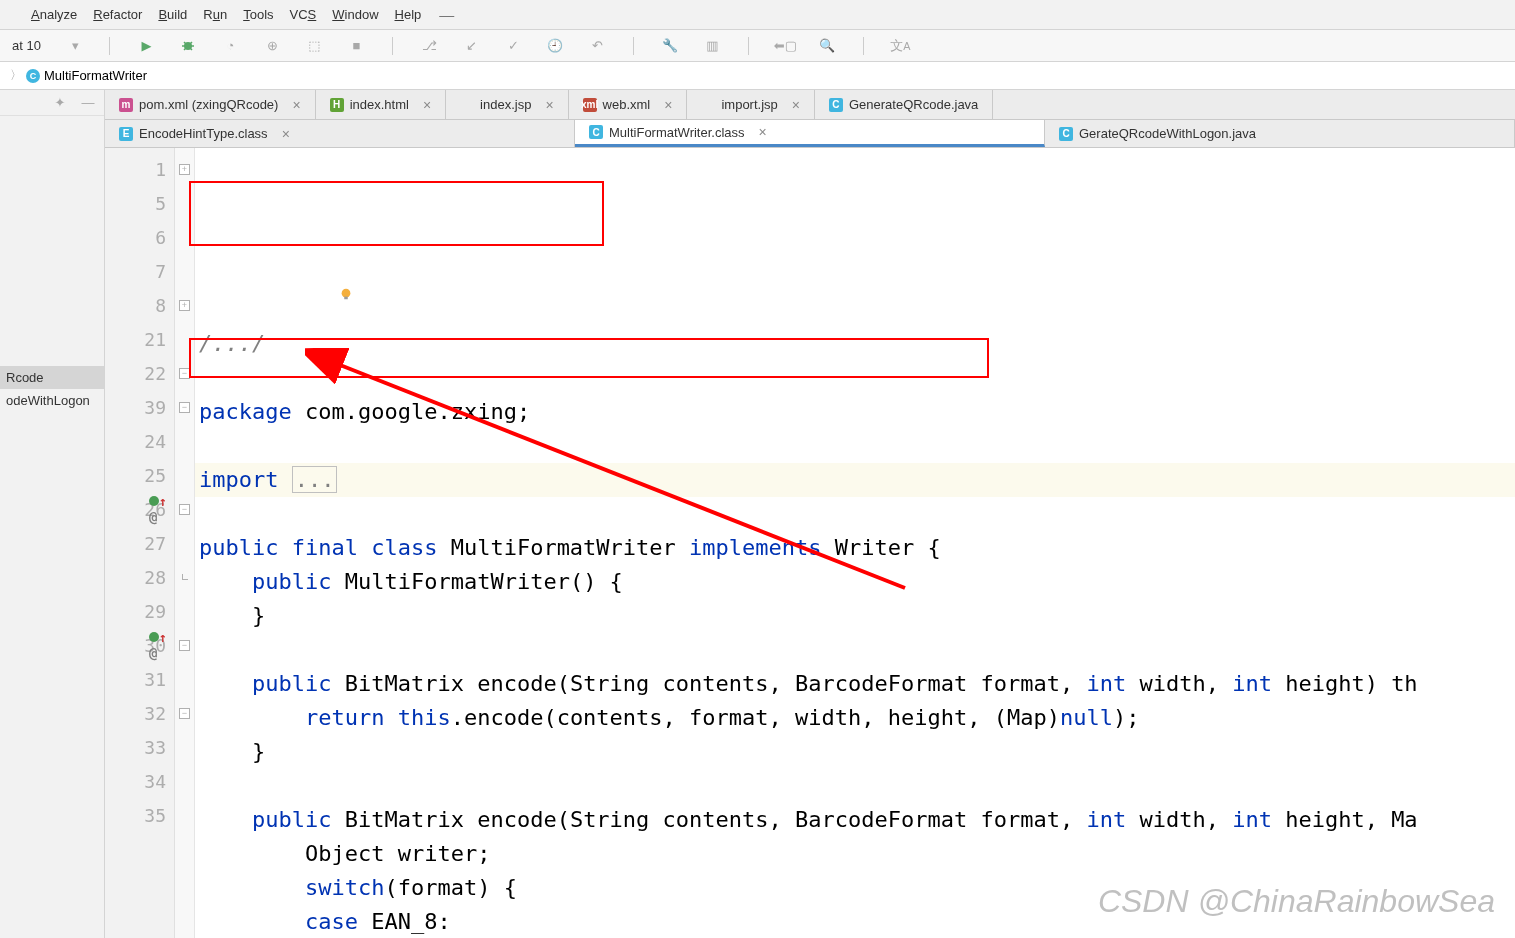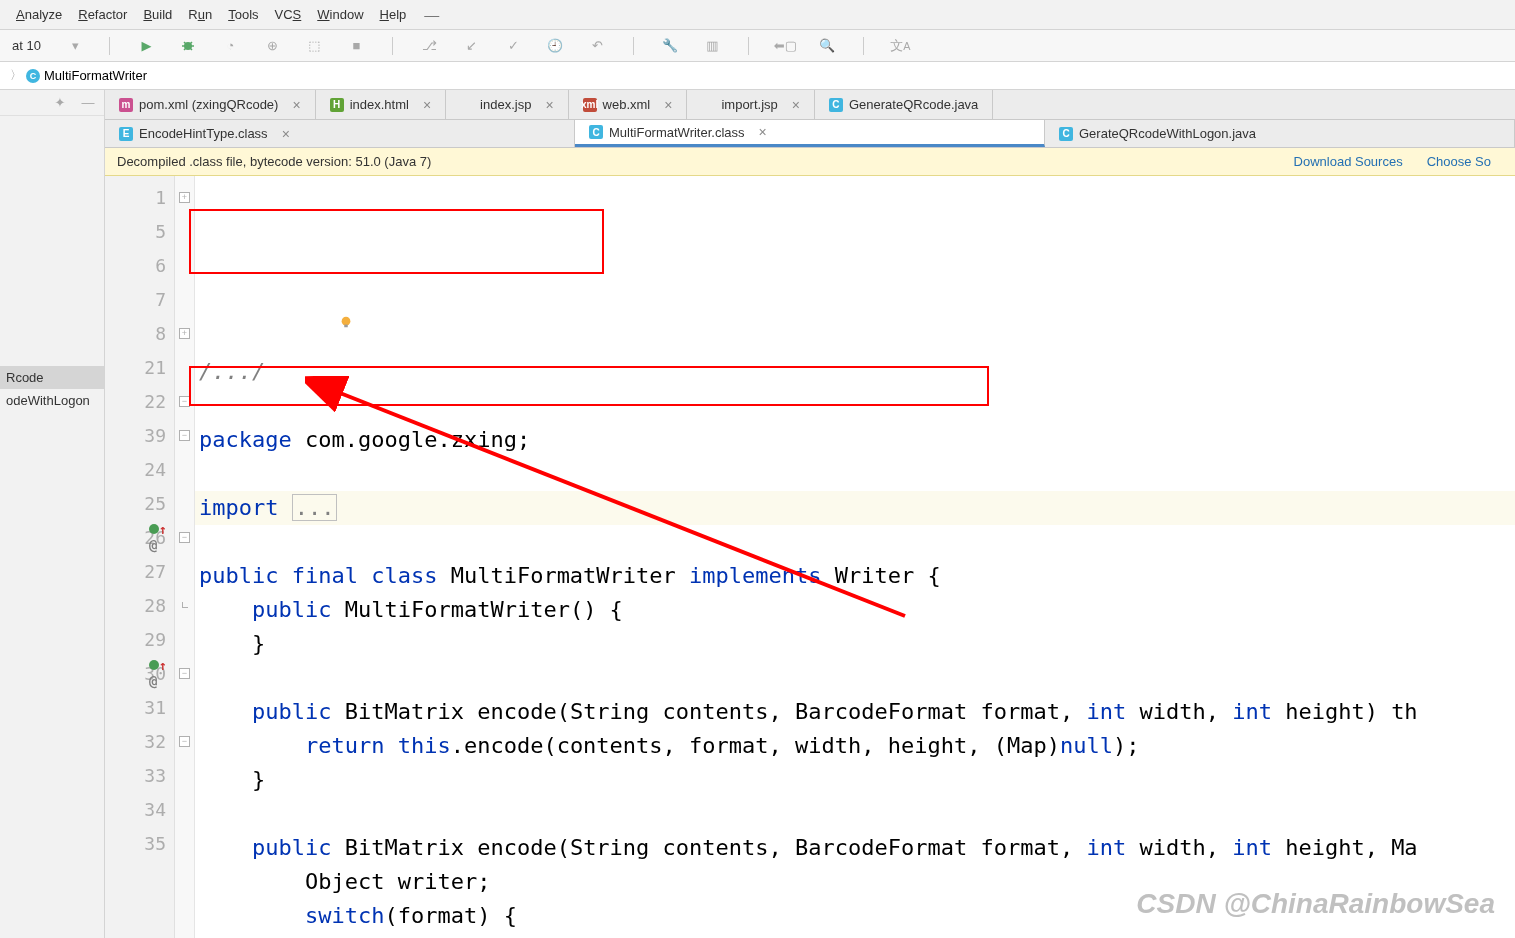--- a/index.html
+++ b/index.html
@@ -1,18 +1,18 @@
 <!DOCTYPE html>
 <html><head>
 <meta charset="utf-8">
 <style>
   * { margin: 0; padding: 0; box-sizing: border-box; }
   body { font-family: "Segoe UI", Tahoma, sans-serif; font-size: 13px; background: #fff; color: #333; overflow: hidden; width: 1515px; height: 938px; position: relative; }
   
-  .menu-bar { height: 30px; display: flex; align-items: center; padding: 0 8px; background: #f2f2f2; border-bottom: 1px solid #d4d4d4; }
+  .menu-bar { height: 30px; display: flex; align-items: center; padding: 0 23px; background: #f2f2f2; border-bottom: 1px solid #d4d4d4; }
   .menu-item { padding: 4px 8px; cursor: default; color: #333; }
   .menu-item .underline { text-decoration: underline; }
   .window-title { flex: 1; text-align: center; color: #8a8a8a; font-size: 13px; }
   .window-min { color: #777; padding: 0 10px; font-size: 15px; }
   
   .toolbar { height: 32px; display: flex; align-items: center; padding: 0 8px; background: #f7f7f7; border-bottom: 1px solid #d4d4d4; gap: 22px; }
   .tb-text { color: #333; font-size: 13px; padding: 2px 4px; border-right: 1px solid transparent; }
   .tb-icon { width: 20px; height: 20px; display: inline-flex; align-items: center; justify-content: center; color: #6b6b6b; }
   .tb-sep { width: 1px; height: 18px; background: #ccc; margin: 0 4px; }
   .green-play { color: #59A869; }
@@ -71,21 +71,21 @@
   .cmt { color: #808080; font-style: italic; }
   .plain { color: #000; }
   .hl-line { background: #FCFAED; }
   
   .redbox { position: absolute; border: 2px solid #ff0000; pointer-events: none; }
   .redarrow-svg { position: absolute; pointer-events: none; }
   
   .bulb { position: absolute; width: 14px; height: 14px; }
   .bulb svg { width: 14px; height: 14px; }
   
-  .watermark { position: absolute; bottom: 18px; right: 20px; color: rgba(130,130,130,0.5); font-size: 28px; font-style: italic; font-weight: 700; pointer-events: none; }
+  .watermark { position: absolute; bottom: 18px; right: 20px; color: rgba(130,130,130,0.5); font-size: 32px; font-style: italic; font-weight: 400; pointer-events: none; }
 </style>
 </head>
 <body>
 
 <div class="menu-bar">
   <span id="menu-items"><span class="menu-item"><span class="underline">A</span>nalyze</span><span class="menu-item"><span class="underline">R</span>efactor</span><span class="menu-item"><span class="underline">B</span>uild</span><span class="menu-item">R<span class="underline">u</span>n</span><span class="menu-item"><span class="underline">T</span>ools</span><span class="menu-item">VC<span class="underline">S</span></span><span class="menu-item"><span class="underline">W</span>indow</span><span class="menu-item"><span class="underline">H</span>elp</span></span>
   <div class="window-min">—</div>
 </div>
 
 <div class="toolbar">
@@ -186,25 +186,20 @@
           <span class="tab-icon ic-c">C</span>
           <span>MultiFormatWriter.class</span>
           <span class="tab-close">×</span>
         </div>
         <div class="file-tab" style="flex: 1 1 0%;">
           <span class="tab-icon ic-c">C</span>
           <span>GerateQRcodeWithLogon.java</span>
         </div>
       </div>
 
-    <div class="banner">
-      <span class="banner-text">Decompiled .class file, bytecode version: 51.0 (Java 7)</span>
-      <span class="banner-link">Download Sources</span>
-      <span class="banner-link">Choose So</span>
-    </div>
 
     <div class="code-area">
       <div class="gutter" id="gutter">
           <div class="gutter-line">1</div>
           <div class="gutter-line">5</div>
           <div class="gutter-line">6</div>
           <div class="gutter-line">7</div>
           <div class="gutter-line">8</div>
           <div class="gutter-line">21</div>
           <div class="gutter-line">22</div>

